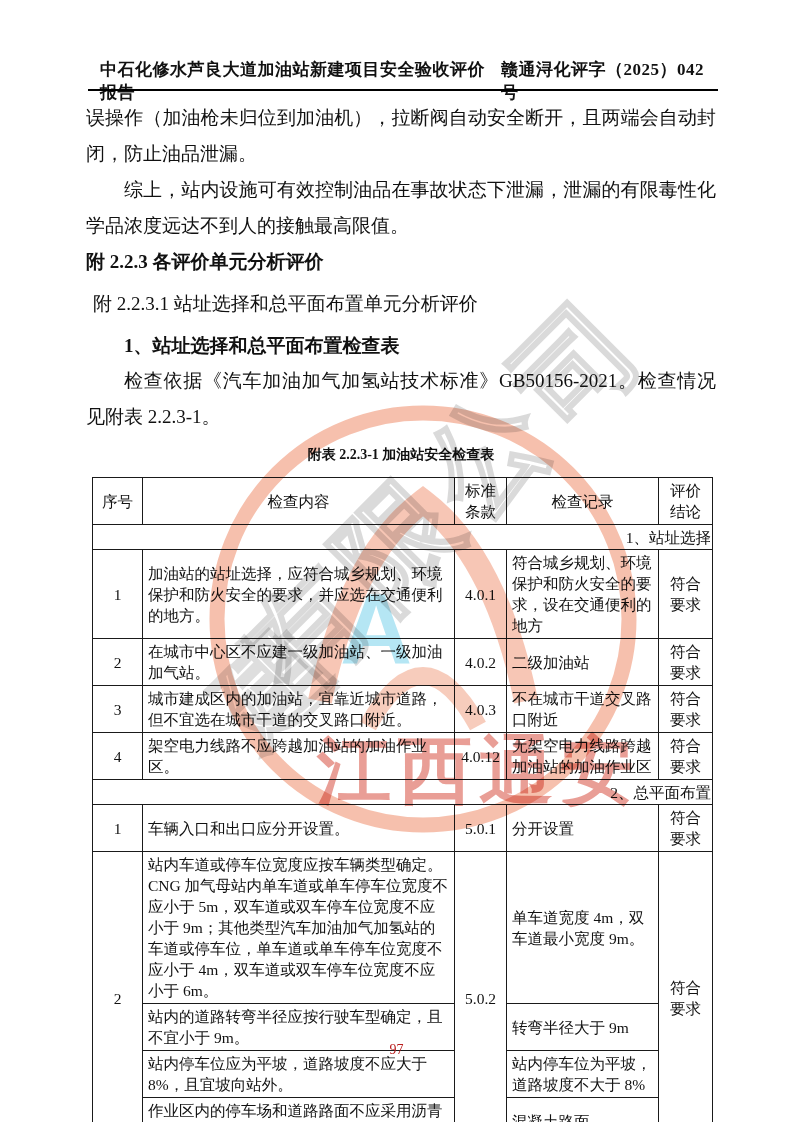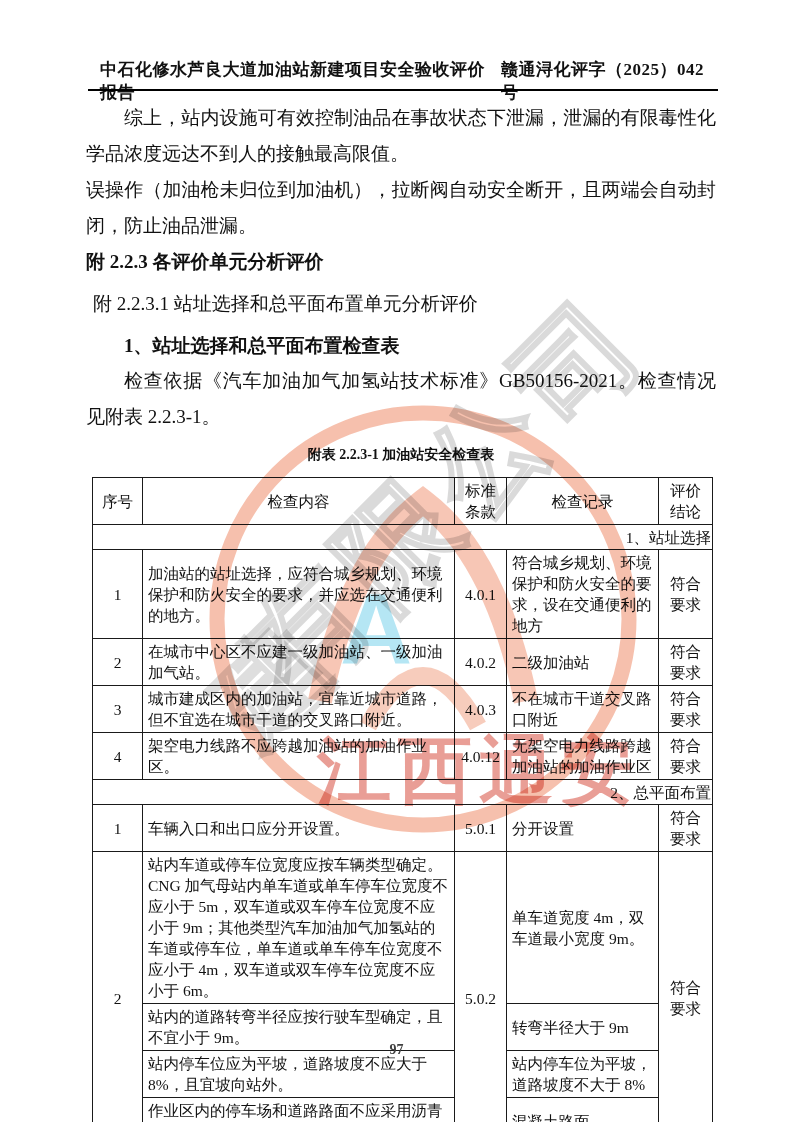--- a/index.html
+++ b/index.html
@@ -62,35 +62,35 @@
   }
   .wm-gray-glyph{
     left:218px;top:612px;font-family:"Liberation Sans","DejaVu Sans",sans-serif;
     font-size:108px;font-weight:bold;
     color:transparent;-webkit-text-stroke:2.5px rgba(158,158,158,0.34);
     transform:rotate(-45deg);
   }
   
   .page-number{
     position:absolute;top:1042px;left:0;width:793px;text-align:center;
-    font-size:14px;color:#404040;font-weight:bold;
+    font-size:14px;color:#b91c1c;
   }
 </style>
 </head>
 <body>
 
 <div class="pg-header">
   <span>中石化修水芦良大道加油站新建项目安全验收评价报告</span>
   <span>赣通浔化评字（2025）042 号</span>
 </div>
 <div class="header-rule"></div>
 
 <div class="content">
+  <p class="para">误操作（加油枪未归位到加油机），拉断阀自动安全断开，且两端会自动封闭，防止油品泄漏。</p>
   <p class="para indent">综上，站内设施可有效控制油品在事故状态下泄漏，泄漏的有限毒性化学品浓度远达不到人的接触最高限值。</p>
-  <p class="para">误操作（加油枪未归位到加油机），拉断阀自动安全断开，且两端会自动封闭，防止油品泄漏。</p>
   <p class="h-bold">附 2.2.3 各评价单元分析评价</p>
   <p class="h-normal">附 2.2.3.1 站址选择和总平面布置单元分析评价</p>
   <p class="h-bold h-indent">1、站址选择和总平面布置检查表</p>
   <p class="para indent">检查依据《汽车加油加气加氢站技术标准》GB50156-2021。检查情况见附表 2.2.3-1。</p>
   <p class="table-caption">附表 2.2.3-1  加油站安全检查表</p>
 
   <table class="check">
     <colgroup>
       <col class="c-no">
         <col class="c-content">

